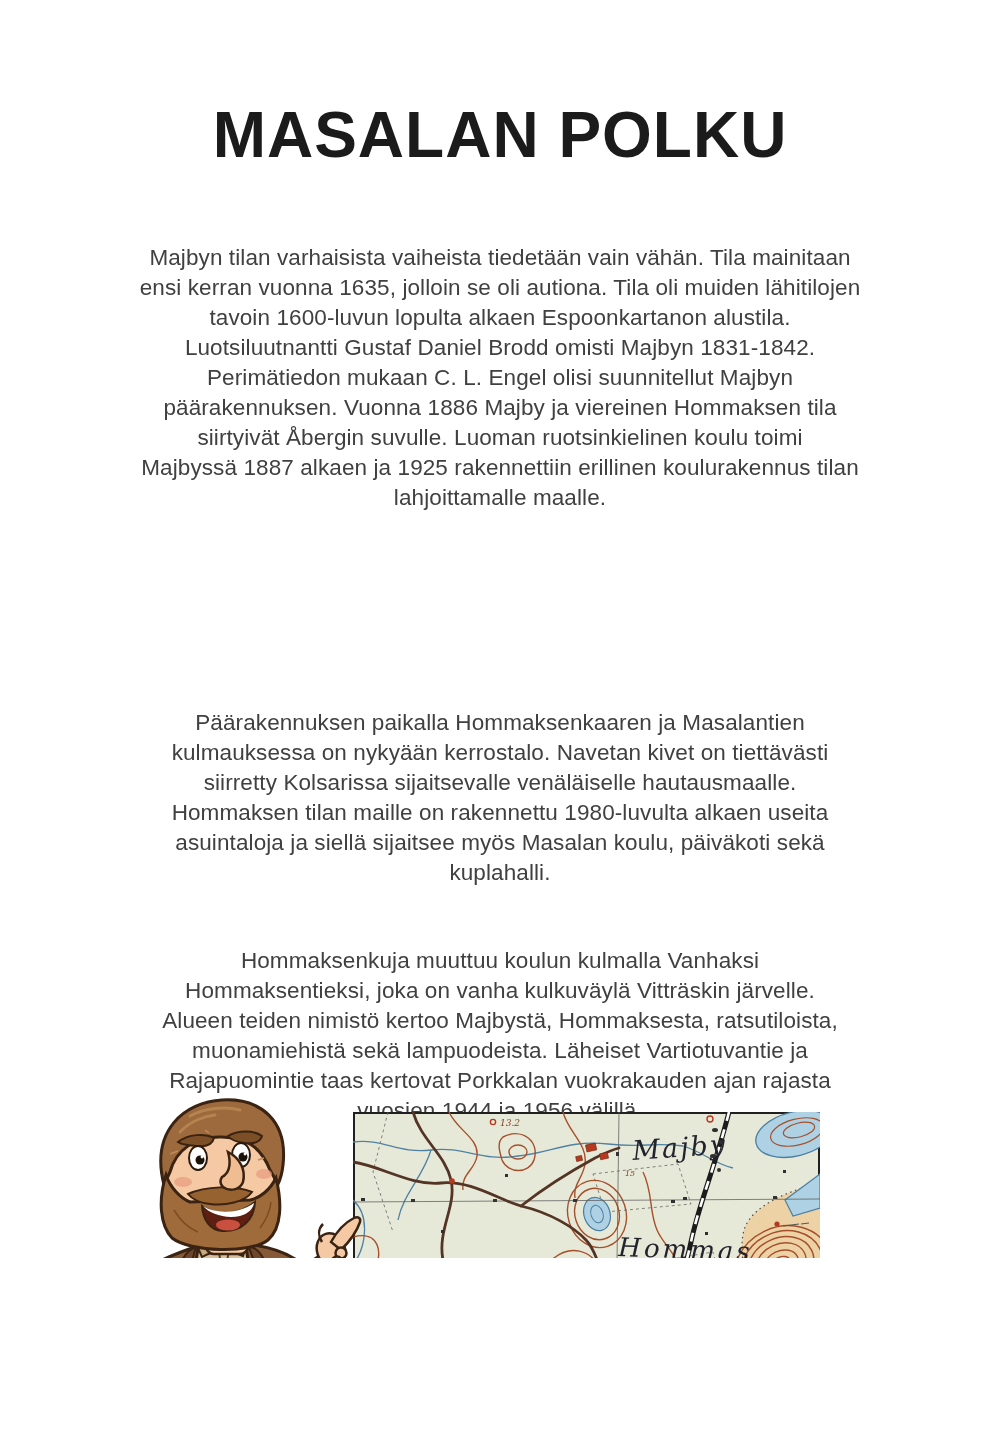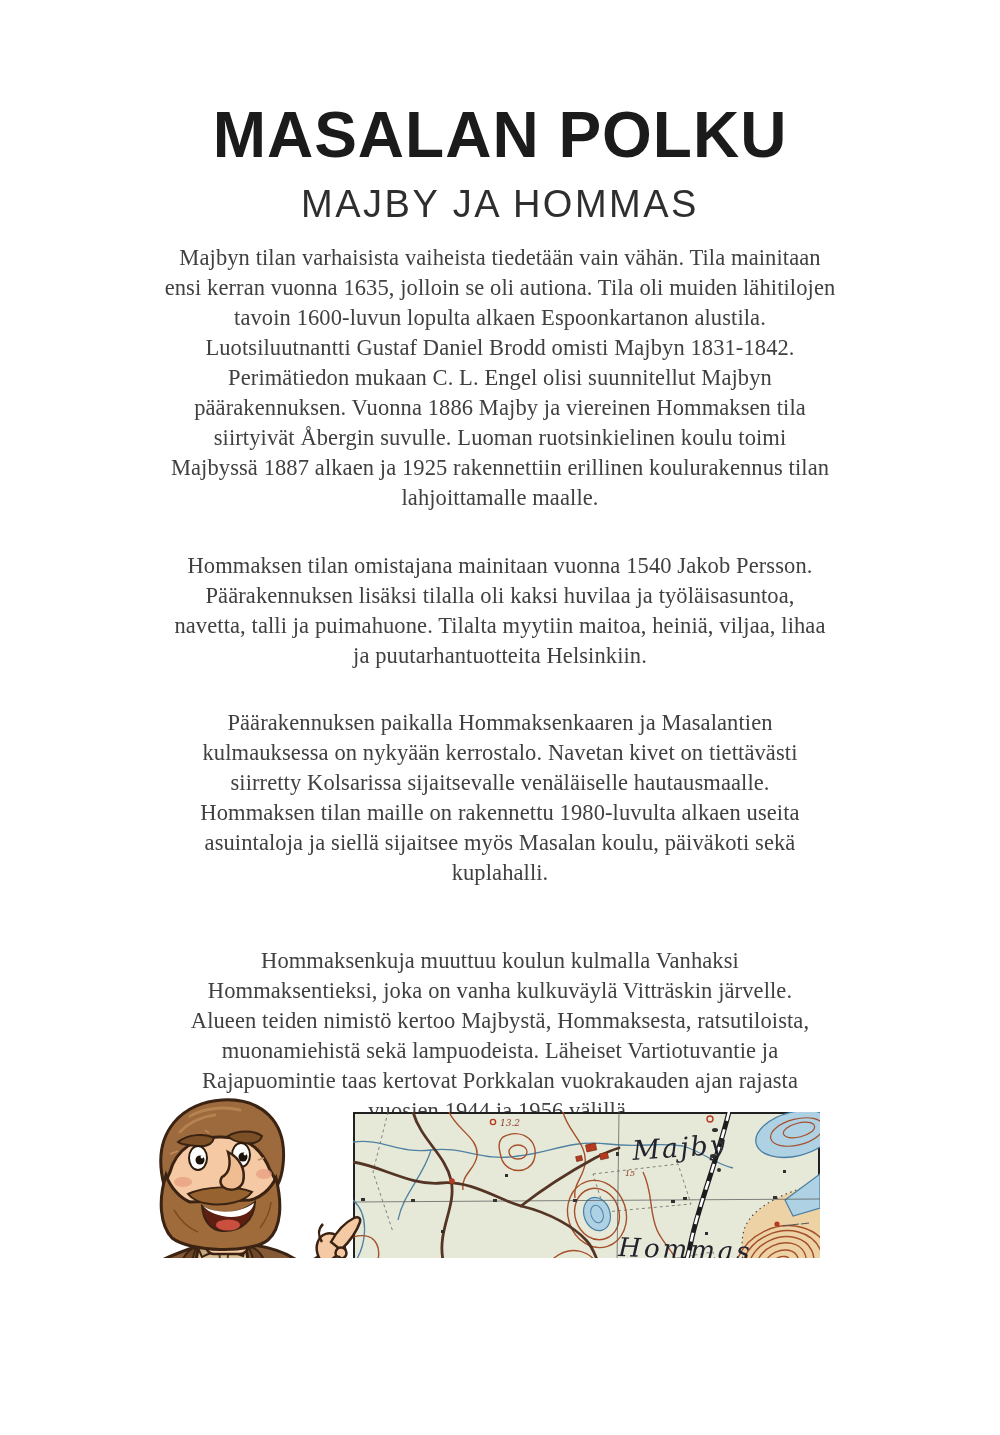--- a/index.html
+++ b/index.html
@@ -3,51 +3,46 @@
 <meta charset="utf-8">
 <style>
   html,body{margin:0;padding:0;background:#ffffff;}
   .page{position:relative;width:1000px;height:1258px;background:#ffffff;overflow:hidden;
         font-family:"Liberation Sans","DejaVu Sans",sans-serif;}
   .title{position:absolute;top:100px;left:0;width:1000px;margin:0;text-align:center;
          font-size:64px;font-weight:800;letter-spacing:1px;color:#1b1b1b;line-height:1.1;}
   .subtitle{position:absolute;top:184px;left:0;width:1000px;margin:0;text-align:center;
          font-size:38px;font-weight:300;letter-spacing:2.5px;color:#2e2e2e;line-height:1.1;}
   .para{position:absolute;left:50px;width:900px;margin:0;text-align:center;
-        font-size:22.5px;line-height:30px;color:#404040;letter-spacing:0.1px;white-space:pre-line;font-family:Liberation Serif, serif;}
+        font-size:22.5px;line-height:30px;color:#404040;letter-spacing:0.1px;white-space:pre-line;}
   .para.p1{top:243px;}
   .para.p2{top:551px;}
   .para.p3{top:708px;text-align:center;}
   .para.p4{top:946px;}
   .map-svg{position:absolute;left:353px;top:1112px;width:467px;height:225px;}
   .man-svg{position:absolute;left:110px;top:1090px;width:260px;height:255px;}
   .maplabel{font-family:"DejaVu Serif","Liberation Serif",serif;font-style:italic;fill:#23232e;}
   .elev{font-family:"DejaVu Serif","Liberation Serif",serif;font-style:italic;fill:#8a3a22;}
 </style>
 </head>
 <body>
 
 <div class="page">
 
   <h1 class="title">MASALAN POLKU</h1>
-  <h2 class="subtitle">MAJBY JA HOMMAS</h2>
 
   <p class="para p1">Majbyn tilan varhaisista vaiheista tiedetään vain vähän. Tila mainitaan
 ensi kerran vuonna 1635, jolloin se oli autiona. Tila oli muiden lähitilojen
 tavoin 1600-luvun lopulta alkaen Espoonkartanon alustila.
 Luotsiluutnantti Gustaf Daniel Brodd omisti Majbyn 1831-1842.
 Perimätiedon mukaan C. L. Engel olisi suunnitellut Majbyn
 päärakennuksen. Vuonna 1886 Majby ja viereinen Hommaksen tila
 siirtyivät Åbergin suvulle. Luoman ruotsinkielinen koulu toimi
 Majbyssä 1887 alkaen ja 1925 rakennettiin erillinen koulurakennus tilan
 lahjoittamalle maalle.</p>
-  <p class="para p2">Hommaksen tilan omistajana mainitaan vuonna 1540 Jakob Persson.
-Päärakennuksen lisäksi tilalla oli kaksi huvilaa ja työläisasuntoa,
-navetta, talli ja puimahuone. Tilalta myytiin maitoa, heiniä, viljaa, lihaa
-ja puutarhantuotteita Helsinkiin.</p>
   <p class="para p3">Päärakennuksen paikalla Hommaksenkaaren ja Masalantien
 kulmauksessa on nykyään kerrostalo. Navetan kivet on tiettävästi
 siirretty Kolsarissa sijaitsevalle venäläiselle hautausmaalle.
 Hommaksen tilan maille on rakennettu 1980-luvulta alkaen useita
 asuintaloja ja siellä sijaitsee myös Masalan koulu, päiväkoti sekä
 kuplahalli.</p>
   <p class="para p4">Hommaksenkuja muuttuu koulun kulmalla Vanhaksi
 Hommaksentieksi, joka on vanha kulkuväylä Vitträskin järvelle.
 Alueen teiden nimistö kertoo Majbystä, Hommaksesta, ratsutiloista,
 muonamiehistä sekä lampuodeista. Läheiset Vartiotuvantie ja

